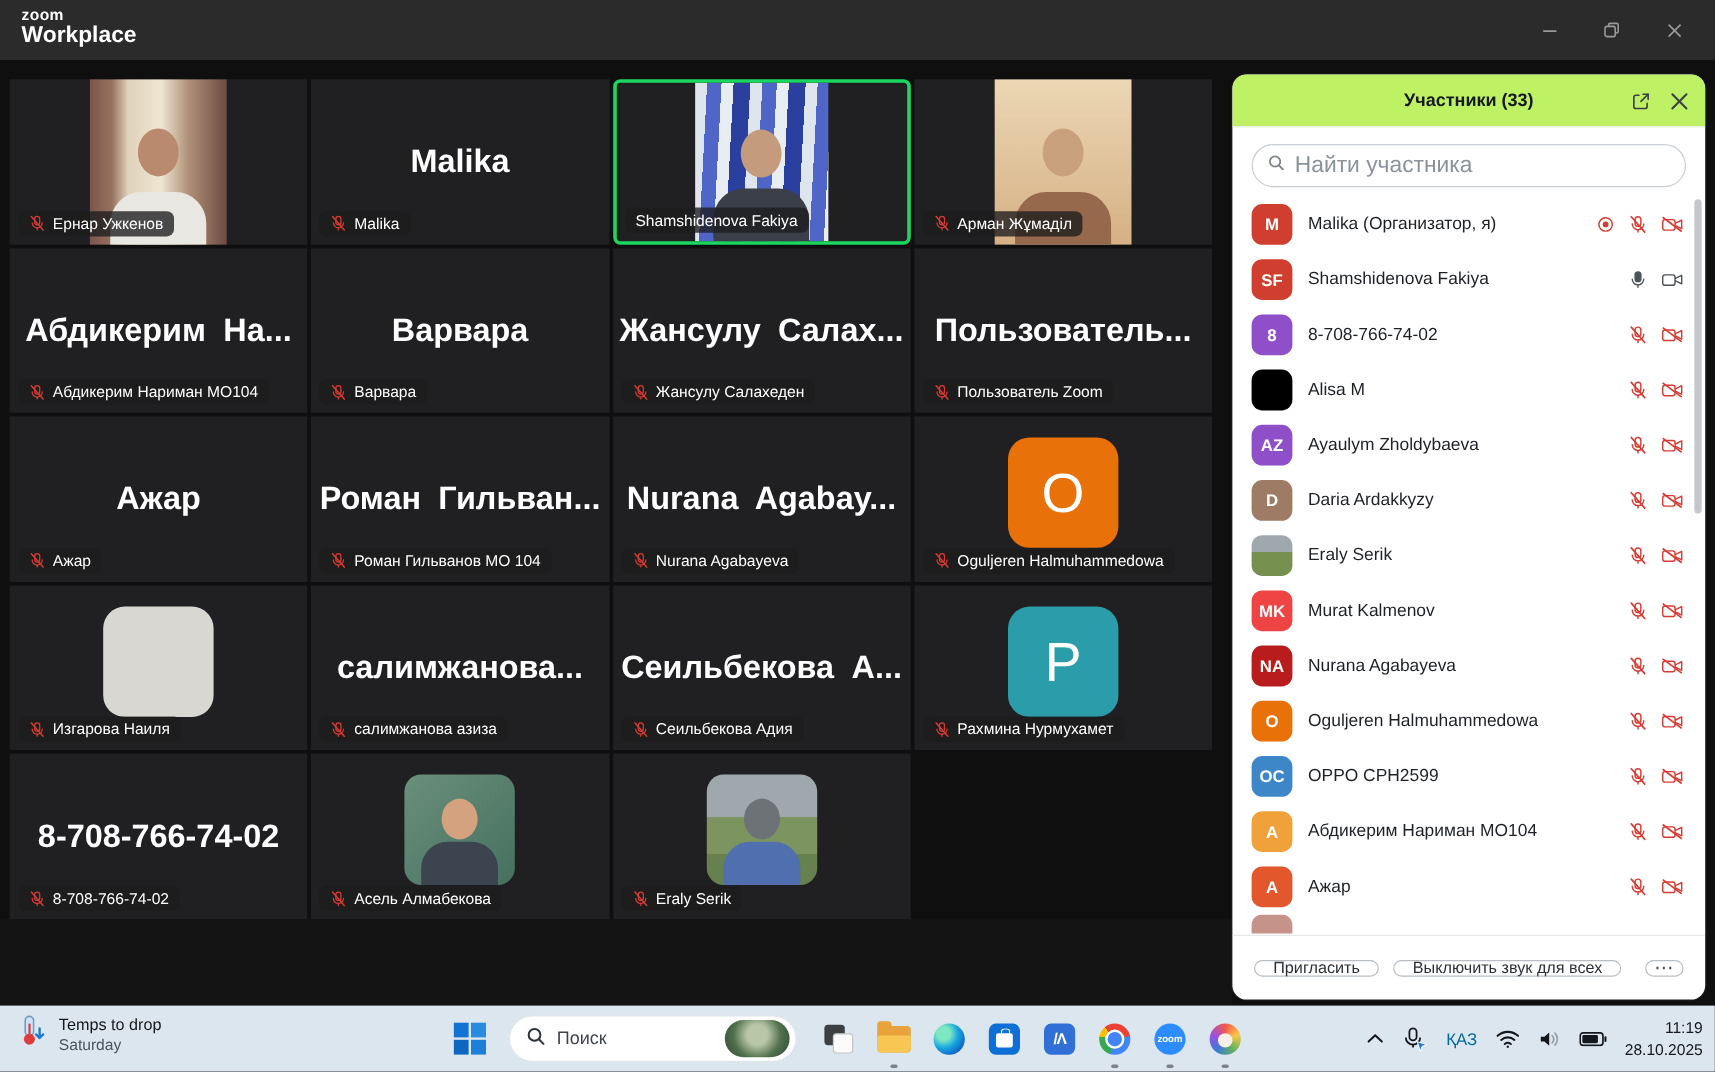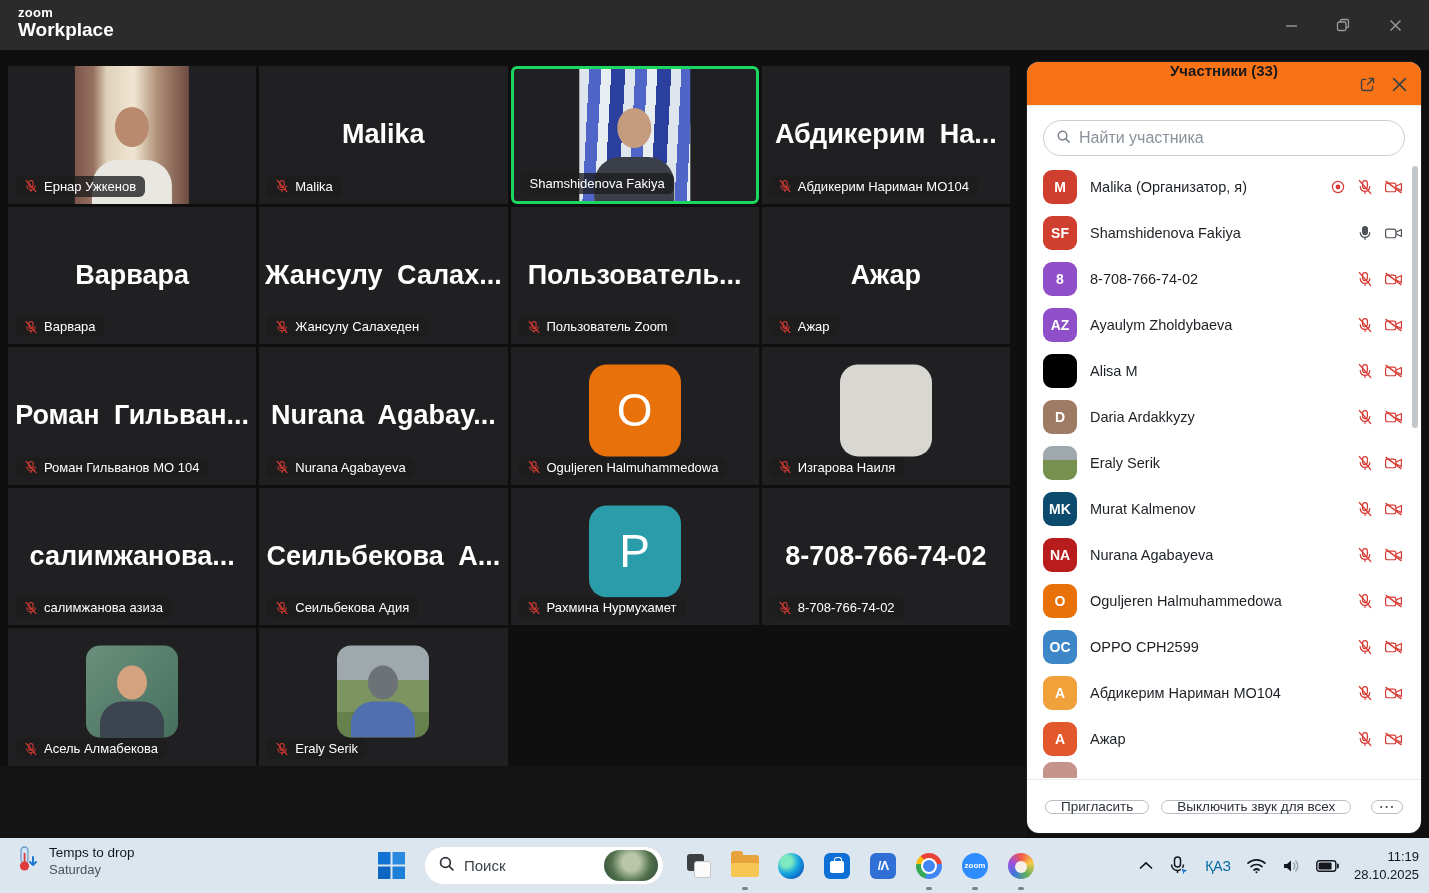--- a/index.html
+++ b/index.html
@@ -46,28 +46,28 @@
   .scene-asel  { background:linear-gradient(135deg,#6a8f7c,#46705e); --skin:#d4a27f; --shirt:#3c4450; }
   .scene-eraly { background:linear-gradient(180deg,#9fa8ac 0 38%,#7c9460 38% 72%,#66814e 72% 100%); --skin:#6d7276; --shirt:#4f6fae; }
   .photo-avatar .head { position:absolute; left:50%; top:22%; transform:translateX(-50%); width:30px; height:34px; border-radius:50%; background:var(--skin); }
   .photo-avatar .body { position:absolute; left:50%; bottom:0; transform:translateX(-50%); width:64px; height:36px; border-radius:22px 22px 0 0; background:var(--shirt); }
 
   .bottom-strip { position:absolute; left:0; top:766px; width:1027px; height:72px; background:#141415; }
 
   
   .panel { position:absolute; left:1027px; top:62px; width:394px; height:771px; background:#fff;
     border-radius:12px; overflow:hidden; box-shadow:0 0 0 1px #1d1d1f; display:flex; flex-direction:column; }
-  .panel-header { flex:0 0 44px; background:#f97316; border-bottom:1px solid #e8eaec; position:relative;
-    display:flex; justify-content:center; }
+  .panel-header { flex:0 0 44px; background:#bef264; border-bottom:1px solid #e8eaec; position:relative;
+    display:flex; align-items:center; justify-content:center; }
   .panel-title { font-size:15px; font-weight:700; color:#17191c; }
   .panel-header-icons { position:absolute; right:12px; top:0; height:44px; display:flex; align-items:center; gap:12px; }
   .ph-icon { width:20px; height:20px; display:flex; align-items:center; justify-content:center; }
   .search-wrap { margin:14px 16px 6px; height:36px; border:1px solid #c9ced4; border-radius:18px;
     display:flex; align-items:center; padding:0 12px; gap:8px; }
-  .search-wrap input { border:none; outline:none; flex:1; font-size:16px; color:#333; font-family:inherit; background:transparent; }
+  .search-wrap input { border:none; outline:none; flex:1; font-size:19px; color:#333; font-family:inherit; background:transparent; }
   .search-wrap input::placeholder { color:#8a929c; }
   .plist { flex:1; overflow:hidden; position:relative; padding-top:2px; }
   .prow { height:46px; display:flex; align-items:center; padding:0 18px 0 16px; gap:13px; }
   .p-avatar { flex:0 0 34px; width:34px; height:34px; border-radius:9px; display:flex; align-items:center; justify-content:center;
     color:#fff; font-weight:700; font-size:14px; overflow:hidden; position:relative; }
   .p-avatar.photo-eraly { background:linear-gradient(180deg,#9fa8ac 0 40%,#75904f 40% 100%); }
   .p-avatar.photo-partial { background:linear-gradient(180deg,#c5938a 0 50%,#e3cdc2 50% 100%); }
   .p-name { flex:1; font-size:14.5px; color:#1d2125; white-space:nowrap; overflow:hidden; text-overflow:ellipsis; }
   .p-status { display:flex; align-items:center; gap:11px; }
   .partial-row { height:16px; overflow:hidden; display:flex; padding:0 16px; }
@@ -180,20 +180,35 @@
       <div class="tile active">
         <div class="video-strip scene-fakiya">
           <div class="head"></div>
           <div class="body"></div>
         </div>
         <div class="name-label">
           <span>Shamshidenova Fakiya</span>
         </div>
       </div>
       <div class="tile">
+        <div class="video-strip scene-arman">
+          <div class="head"></div>
+          <div class="body"></div>
+        </div>
+        <div class="name-label">
+          <svg width="14" height="14" viewBox="0 0 20 20" fill="none" stroke="#d83b33" stroke-width="1.5" stroke-linecap="round">
+            <rect x="7" y="2" width="6" height="10" rx="3"></rect>
+            <path d="M4 9.5a6 6 0 0 0 12 0"></path>
+            <line x1="10" y1="15.5" x2="10" y2="18"></line>
+            <line x1="3" y1="2" x2="17" y2="18" stroke-width="1.8"></line>
+          </svg>
+          <span>Арман Жұмаділ</span>
+        </div>
+      </div>
+      <div class="tile">
         <div class="big-name">Абдикерим На...</div>
         <div class="name-label">
           <svg width="14" height="14" viewBox="0 0 20 20" fill="none" stroke="#d83b33" stroke-width="1.5" stroke-linecap="round">
             <rect x="7" y="2" width="6" height="10" rx="3"></rect>
             <path d="M4 9.5a6 6 0 0 0 12 0"></path>
             <line x1="10" y1="15.5" x2="10" y2="18"></line>
             <line x1="3" y1="2" x2="17" y2="18" stroke-width="1.8"></line>
           </svg>
           <span>Абдикерим Нариман МО104</span>
         </div>
@@ -451,54 +466,54 @@
               <line x1="3" y1="2" x2="17" y2="18" stroke-width="1.8"></line>
             </svg>
             <svg width="19" height="16" viewBox="0 0 24 20" fill="none" stroke="#d83b33" stroke-width="1.5" stroke-linejoin="round">
               <rect x="2" y="5" width="13" height="11" rx="2.5"></rect>
               <path d="M15 9l7-3.5v9L15 11"></path>
               <line x1="2" y1="2.5" x2="22" y2="17.5" stroke-width="1.8"></line>
             </svg>
           </div>
         </div>
         <div class="prow">
+          <div class="p-avatar" style="background:#000000"></div>
+    <div class="p-name">Alisa M</div>
+    <div class="p-status">
+            <svg width="16" height="16" viewBox="0 0 20 20" fill="none" stroke="#d83b33" stroke-width="1.5" stroke-linecap="round">
+              <rect x="7" y="2" width="6" height="10" rx="3"></rect>
+              <path d="M4 9.5a6 6 0 0 0 12 0"></path>
+              <line x1="10" y1="15.5" x2="10" y2="18"></line>
+              <line x1="3" y1="2" x2="17" y2="18" stroke-width="1.8"></line>
+            </svg>
+            <svg width="19" height="16" viewBox="0 0 24 20" fill="none" stroke="#d83b33" stroke-width="1.5" stroke-linejoin="round">
+              <rect x="2" y="5" width="13" height="11" rx="2.5"></rect>
+              <path d="M15 9l7-3.5v9L15 11"></path>
+              <line x1="2" y1="2.5" x2="22" y2="17.5" stroke-width="1.8"></line>
+            </svg>
+          </div>
+        </div>
+        <div class="prow">
           <div class="p-avatar" style="background:#8e4fc9">AZ</div>
     <div class="p-name">Ayaulym Zholdybaeva</div>
     <div class="p-status">
             <svg width="16" height="16" viewBox="0 0 20 20" fill="none" stroke="#d83b33" stroke-width="1.5" stroke-linecap="round">
               <rect x="7" y="2" width="6" height="10" rx="3"></rect>
               <path d="M4 9.5a6 6 0 0 0 12 0"></path>
               <line x1="10" y1="15.5" x2="10" y2="18"></line>
               <line x1="3" y1="2" x2="17" y2="18" stroke-width="1.8"></line>
             </svg>
             <svg width="19" height="16" viewBox="0 0 24 20" fill="none" stroke="#d83b33" stroke-width="1.5" stroke-linejoin="round">
               <rect x="2" y="5" width="13" height="11" rx="2.5"></rect>
               <path d="M15 9l7-3.5v9L15 11"></path>
               <line x1="2" y1="2.5" x2="22" y2="17.5" stroke-width="1.8"></line>
             </svg>
           </div>
         </div>
         <div class="prow">
-          <div class="p-avatar" style="background:#000000"></div>
-    <div class="p-name">Alisa M</div>
-    <div class="p-status">
-            <svg width="16" height="16" viewBox="0 0 20 20" fill="none" stroke="#d83b33" stroke-width="1.5" stroke-linecap="round">
-              <rect x="7" y="2" width="6" height="10" rx="3"></rect>
-              <path d="M4 9.5a6 6 0 0 0 12 0"></path>
-              <line x1="10" y1="15.5" x2="10" y2="18"></line>
-              <line x1="3" y1="2" x2="17" y2="18" stroke-width="1.8"></line>
-            </svg>
-            <svg width="19" height="16" viewBox="0 0 24 20" fill="none" stroke="#d83b33" stroke-width="1.5" stroke-linejoin="round">
-              <rect x="2" y="5" width="13" height="11" rx="2.5"></rect>
-              <path d="M15 9l7-3.5v9L15 11"></path>
-              <line x1="2" y1="2.5" x2="22" y2="17.5" stroke-width="1.8"></line>
-            </svg>
-          </div>
-        </div>
-        <div class="prow">
           <div class="p-avatar" style="background:#9d7b64">D</div>
     <div class="p-name">Daria Ardakkyzy</div>
     <div class="p-status">
             <svg width="16" height="16" viewBox="0 0 20 20" fill="none" stroke="#d83b33" stroke-width="1.5" stroke-linecap="round">
               <rect x="7" y="2" width="6" height="10" rx="3"></rect>
               <path d="M4 9.5a6 6 0 0 0 12 0"></path>
               <line x1="10" y1="15.5" x2="10" y2="18"></line>
               <line x1="3" y1="2" x2="17" y2="18" stroke-width="1.8"></line>
             </svg>
             <svg width="19" height="16" viewBox="0 0 24 20" fill="none" stroke="#d83b33" stroke-width="1.5" stroke-linejoin="round">
@@ -519,21 +534,21 @@
               <line x1="3" y1="2" x2="17" y2="18" stroke-width="1.8"></line>
             </svg>
             <svg width="19" height="16" viewBox="0 0 24 20" fill="none" stroke="#d83b33" stroke-width="1.5" stroke-linejoin="round">
               <rect x="2" y="5" width="13" height="11" rx="2.5"></rect>
               <path d="M15 9l7-3.5v9L15 11"></path>
               <line x1="2" y1="2.5" x2="22" y2="17.5" stroke-width="1.8"></line>
             </svg>
           </div>
         </div>
         <div class="prow">
-          <div class="p-avatar" style="background:#0c4a6e">MK</div>
+          <div class="p-avatar" style="background:#ef4444">MK</div>
     <div class="p-name">Murat Kalmenov</div>
     <div class="p-status">
             <svg width="16" height="16" viewBox="0 0 20 20" fill="none" stroke="#d83b33" stroke-width="1.5" stroke-linecap="round">
               <rect x="7" y="2" width="6" height="10" rx="3"></rect>
               <path d="M4 9.5a6 6 0 0 0 12 0"></path>
               <line x1="10" y1="15.5" x2="10" y2="18"></line>
               <line x1="3" y1="2" x2="17" y2="18" stroke-width="1.8"></line>
             </svg>
             <svg width="19" height="16" viewBox="0 0 24 20" fill="none" stroke="#d83b33" stroke-width="1.5" stroke-linejoin="round">
               <rect x="2" y="5" width="13" height="11" rx="2.5"></rect>

